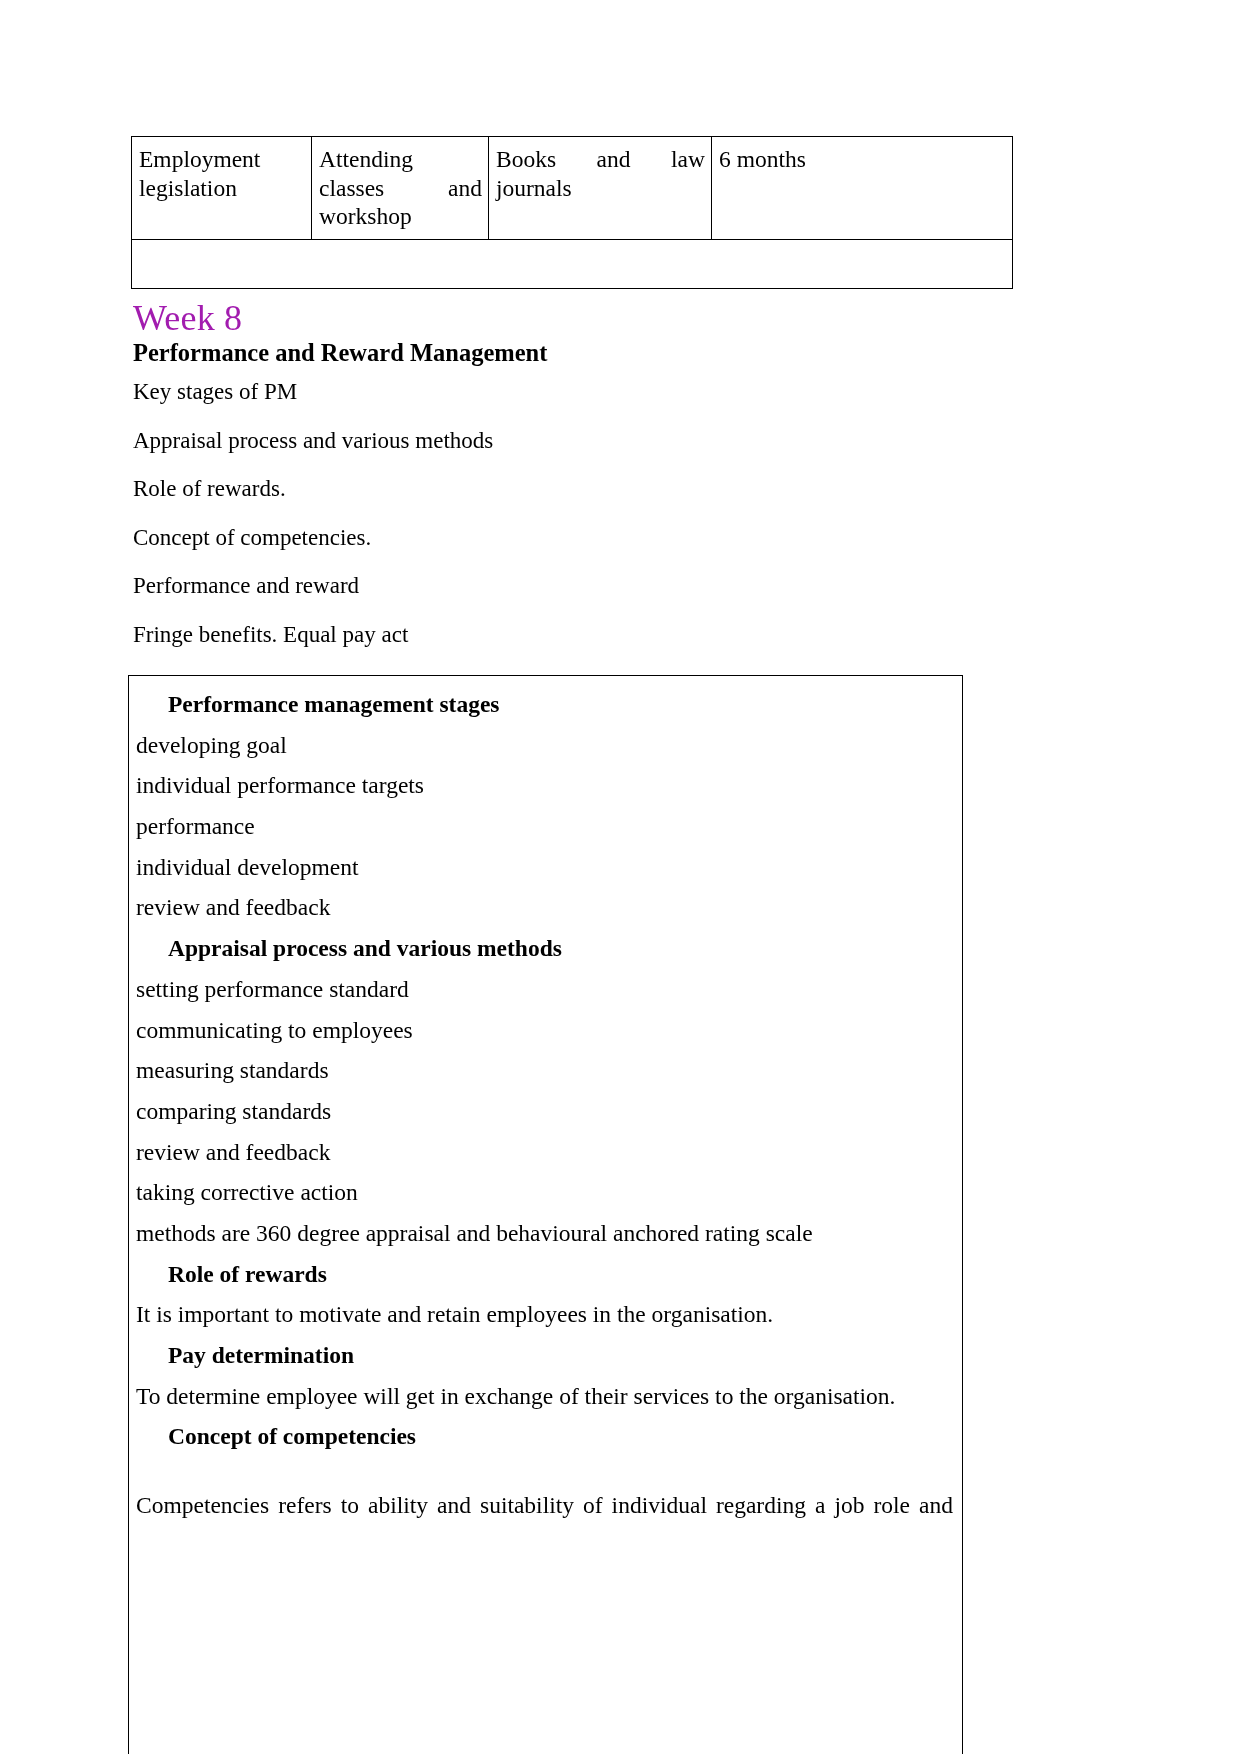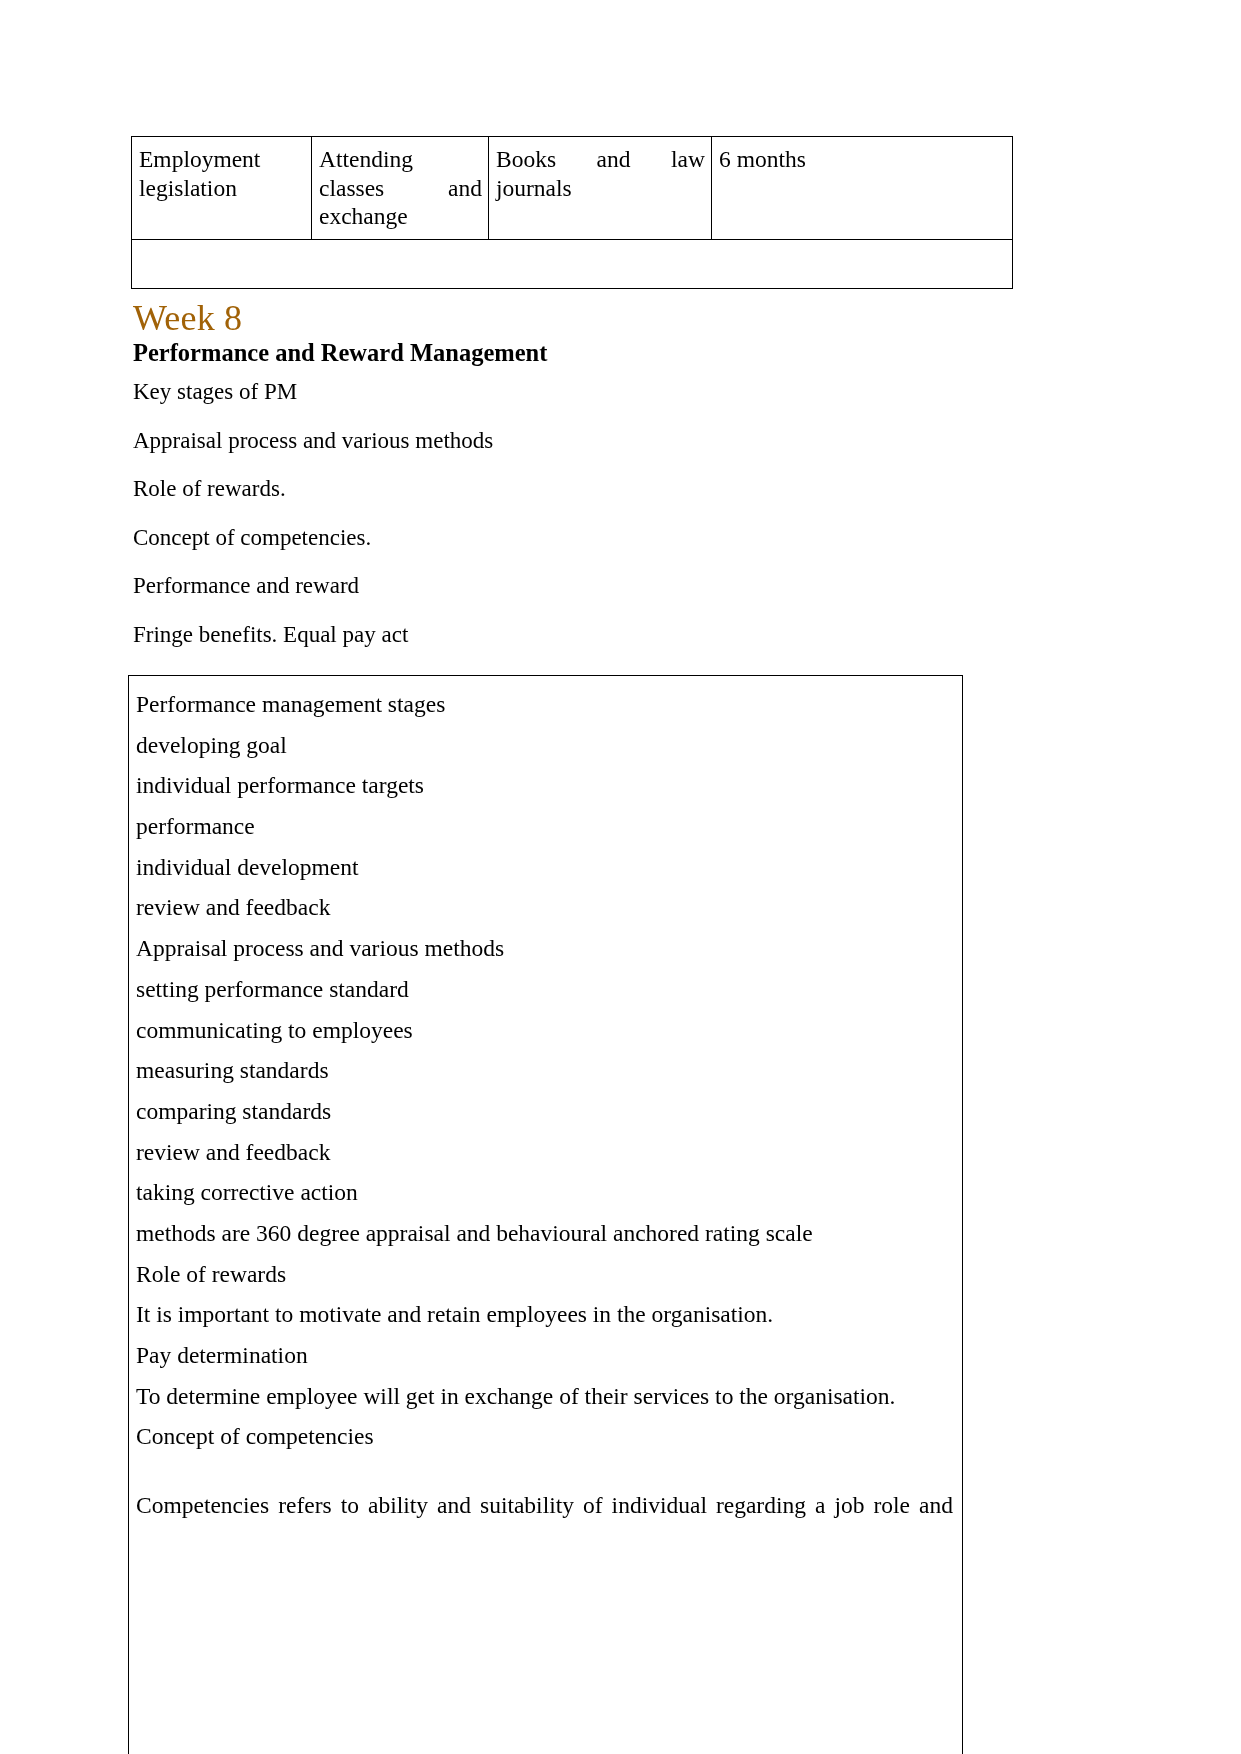--- a/index.html
+++ b/index.html
@@ -103,21 +103,22 @@
   }
   .box-inner {
     padding: 14px 9px 0 7px;
   }
   .box-inner p {
     margin: 0 0 12.5px 0;
     font-size: 23.5px;
     line-height: 1.2;
   }
   .box-inner p.bold {
-    font-weight: normal;
+    font-weight: bold;
+    margin-left: 32px;
   }
   .box-inner p.justified {
     text-align: justify;
     text-align-last: justify;
     margin-top: 40px;
   }
 </style>
 </head>
 <body>
 
@@ -127,38 +128,38 @@
     <table class="top-table">
       <tbody>
           <tr>
         <td class="c1">
           <div class="plain-line">Employment</div>
           <div class="plain-line">legislation</div>
         </td>
         <td class="c2">
           <div class="plain-line">Attending</div>
           <div class="just-block">classes                    and</div>
-          <div class="plain-line">exchange</div>
+          <div class="plain-line">workshop</div>
         </td>
         <td class="c3">
           <div class="just-block">Books         and        law</div>
           <div class="plain-line">journals</div>
         </td>
         <td class="c4">
           <div class="plain-line">6 months</div>
         </td>
       </tr>
       <tr>
         <td class="spacer-row" colspan="4"></td>
       </tr>
     </tbody>
       </table>
   </div>
 
-  <div class="week-heading" style="color: #a16207;">Week 8</div>
+  <div class="week-heading" style="color: #a21caf;">Week 8</div>
 
   <div class="subtitle">Performance and Reward Management</div>
 
   <div class="body-lines">
     <p>Key stages of PM</p>
     <p>Appraisal process and various methods</p>
     <p>Role of rewards.</p>
     <p>Concept of competencies.</p>
     <p>Performance and reward</p>
     <p>Fringe benefits. Equal pay act</p>

